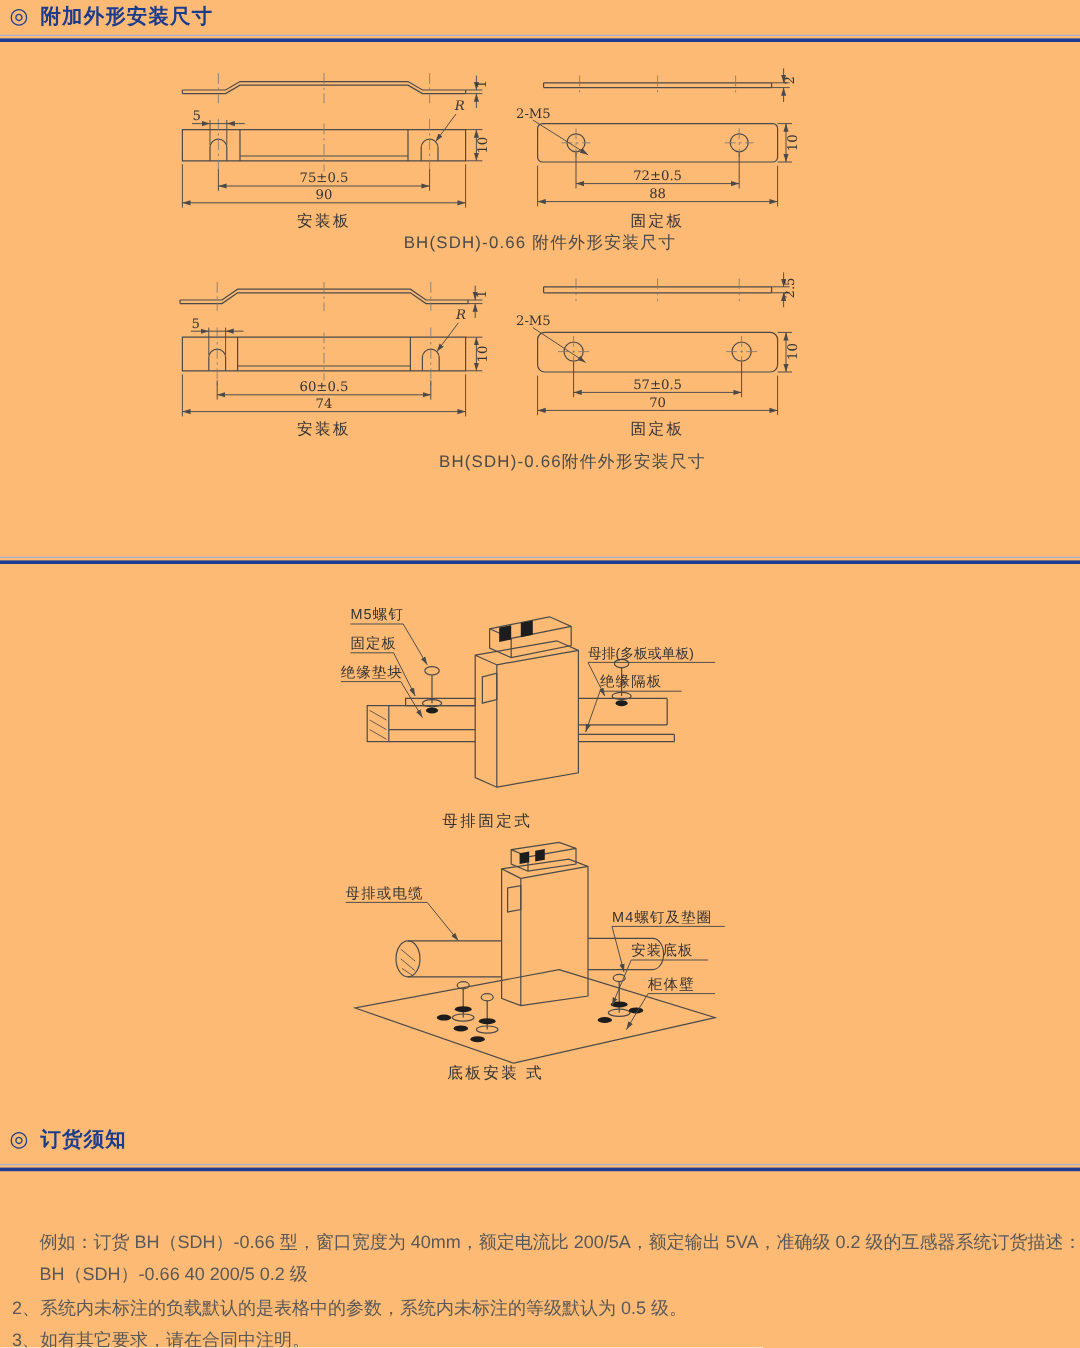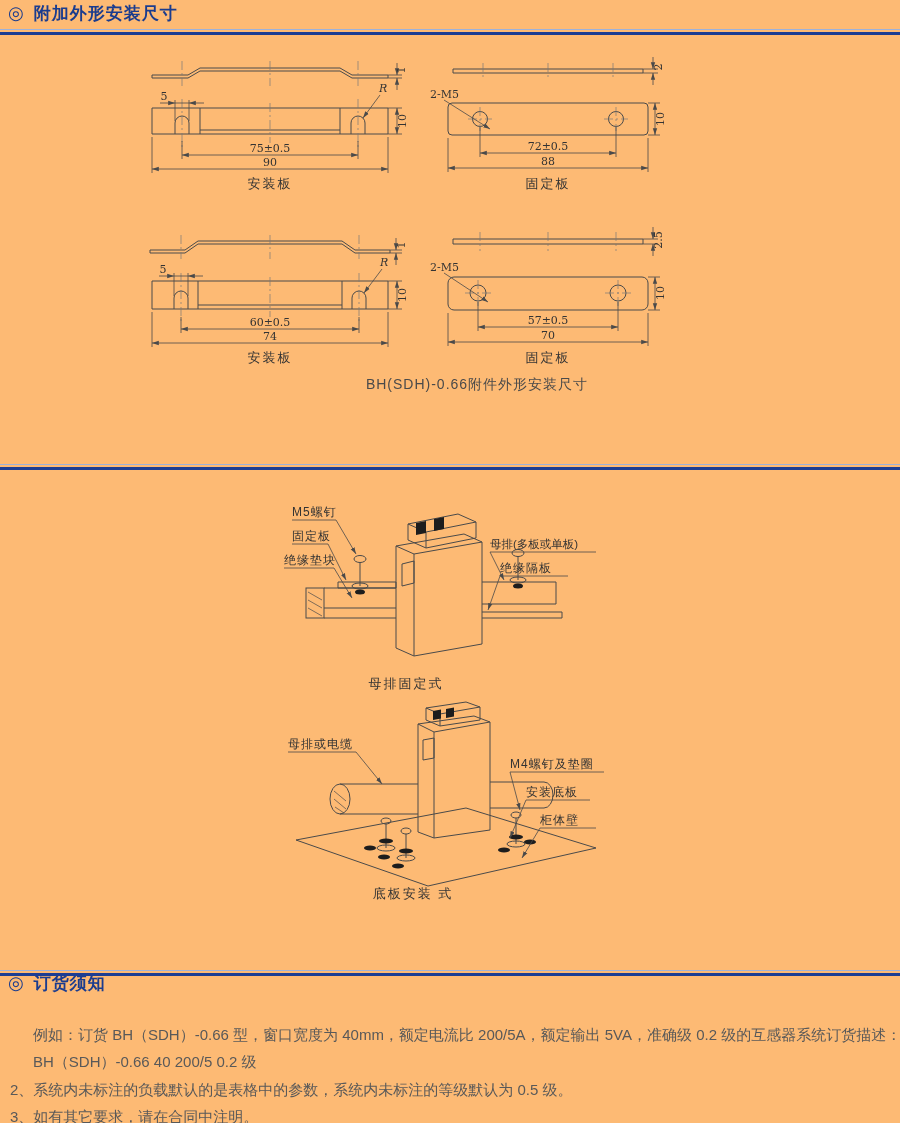--- a/index.html
+++ b/index.html
@@ -106,20 +106,21 @@
       <line class="thin" x1="120" y1="100" x2="188" y2="100" marker-end="url(#arB)"></line>
       <text class="dt" x="120" y="97" text-anchor="middle">72±0.5</text>
       <path class="thin" d="M20,85 V119 M220,85 V119"></path>
       <line class="thin" x1="120" y1="115" x2="20" y2="115" marker-end="url(#arB)"></line>
       <line class="thin" x1="120" y1="115" x2="220" y2="115" marker-end="url(#arB)"></line>
       <text class="dt" x="120" y="112" text-anchor="middle">88</text>
     </g>
     <text class="lbl" x="120" y="135" text-anchor="middle">固定板</text>
   </svg>
 
+  <div class="caption" style="top:194px;">BH(SDH)-0.66 附件外形安装尺寸</div>
 
   <svg class="drw" style="left:130px;top:223px;" width="280" height="142" viewBox="0 0 280 142">
     <defs>
         <marker id="arC" markerWidth="9" markerHeight="7" refX="8.5" refY="3.5" orient="auto">
       <path d="M0,0.8 L8.5,3.5 L0,6.2 Z" fill="#4a4a4a"></path>
         </marker>
       </defs>
     <g>
       <path class="ln" d="M20,27 L55,27 L68,18 L212,18 L225,27 L260,27 M20,30 L55,30 L68,21 L212,21 L225,30 L260,30 M20,27 V30 M260,27 V30"></path>
       <path class="cl" d="M51,12 V36 M229,12 V36 M140,12 V36"></path>
@@ -297,21 +298,21 @@
       <line class="thin" x1="232" y1="74" x2="242" y2="112" marker-end="url(#arF)"></line>
     <text class="dg" x="248" y="98">安装底板</text>
     <polyline class="thin" points="312,102 248,102"></polyline>
       <line class="thin" x1="248" y1="102" x2="232" y2="140" marker-end="url(#arF)"></line>
     <text class="dg" x="262" y="126">柜体壁</text>
     <polyline class="thin" points="318,130 262,130"></polyline>
       <line class="thin" x1="262" y1="130" x2="244" y2="160" marker-end="url(#arF)"></line>
     <text class="lbl" x="135" y="200" text-anchor="middle">底板安装 式</text>
   </svg>
 
-  <div class="sec" style="top:972px;text-align:right;">
+  <div class="sec" style="top:938px;text-align:right;">
     <span class="bullet">◎</span><span>订货须知</span>
   </div>
   <div class="rule" style="top:970px;"></div>
 
   <div class="note ind" style="top:1026px;">例如：订货 BH（SDH）-0.66 型，窗口宽度为 40mm，额定电流比 200/5A，额定输出 5VA，准确级 0.2 级的互感器系统订货描述：</div>
   <div class="note ind" style="top:1053px;">BH（SDH）-0.66 40 200/5 0.2 级</div>
   <div class="note" style="top:1081px;">2、系统内未标注的负载默认的是表格中的参数，系统内未标注的等级默认为 0.5 级。</div>
   <div class="note" style="top:1108px;">3、如有其它要求，请在合同中注明。</div>
 
 </div>

